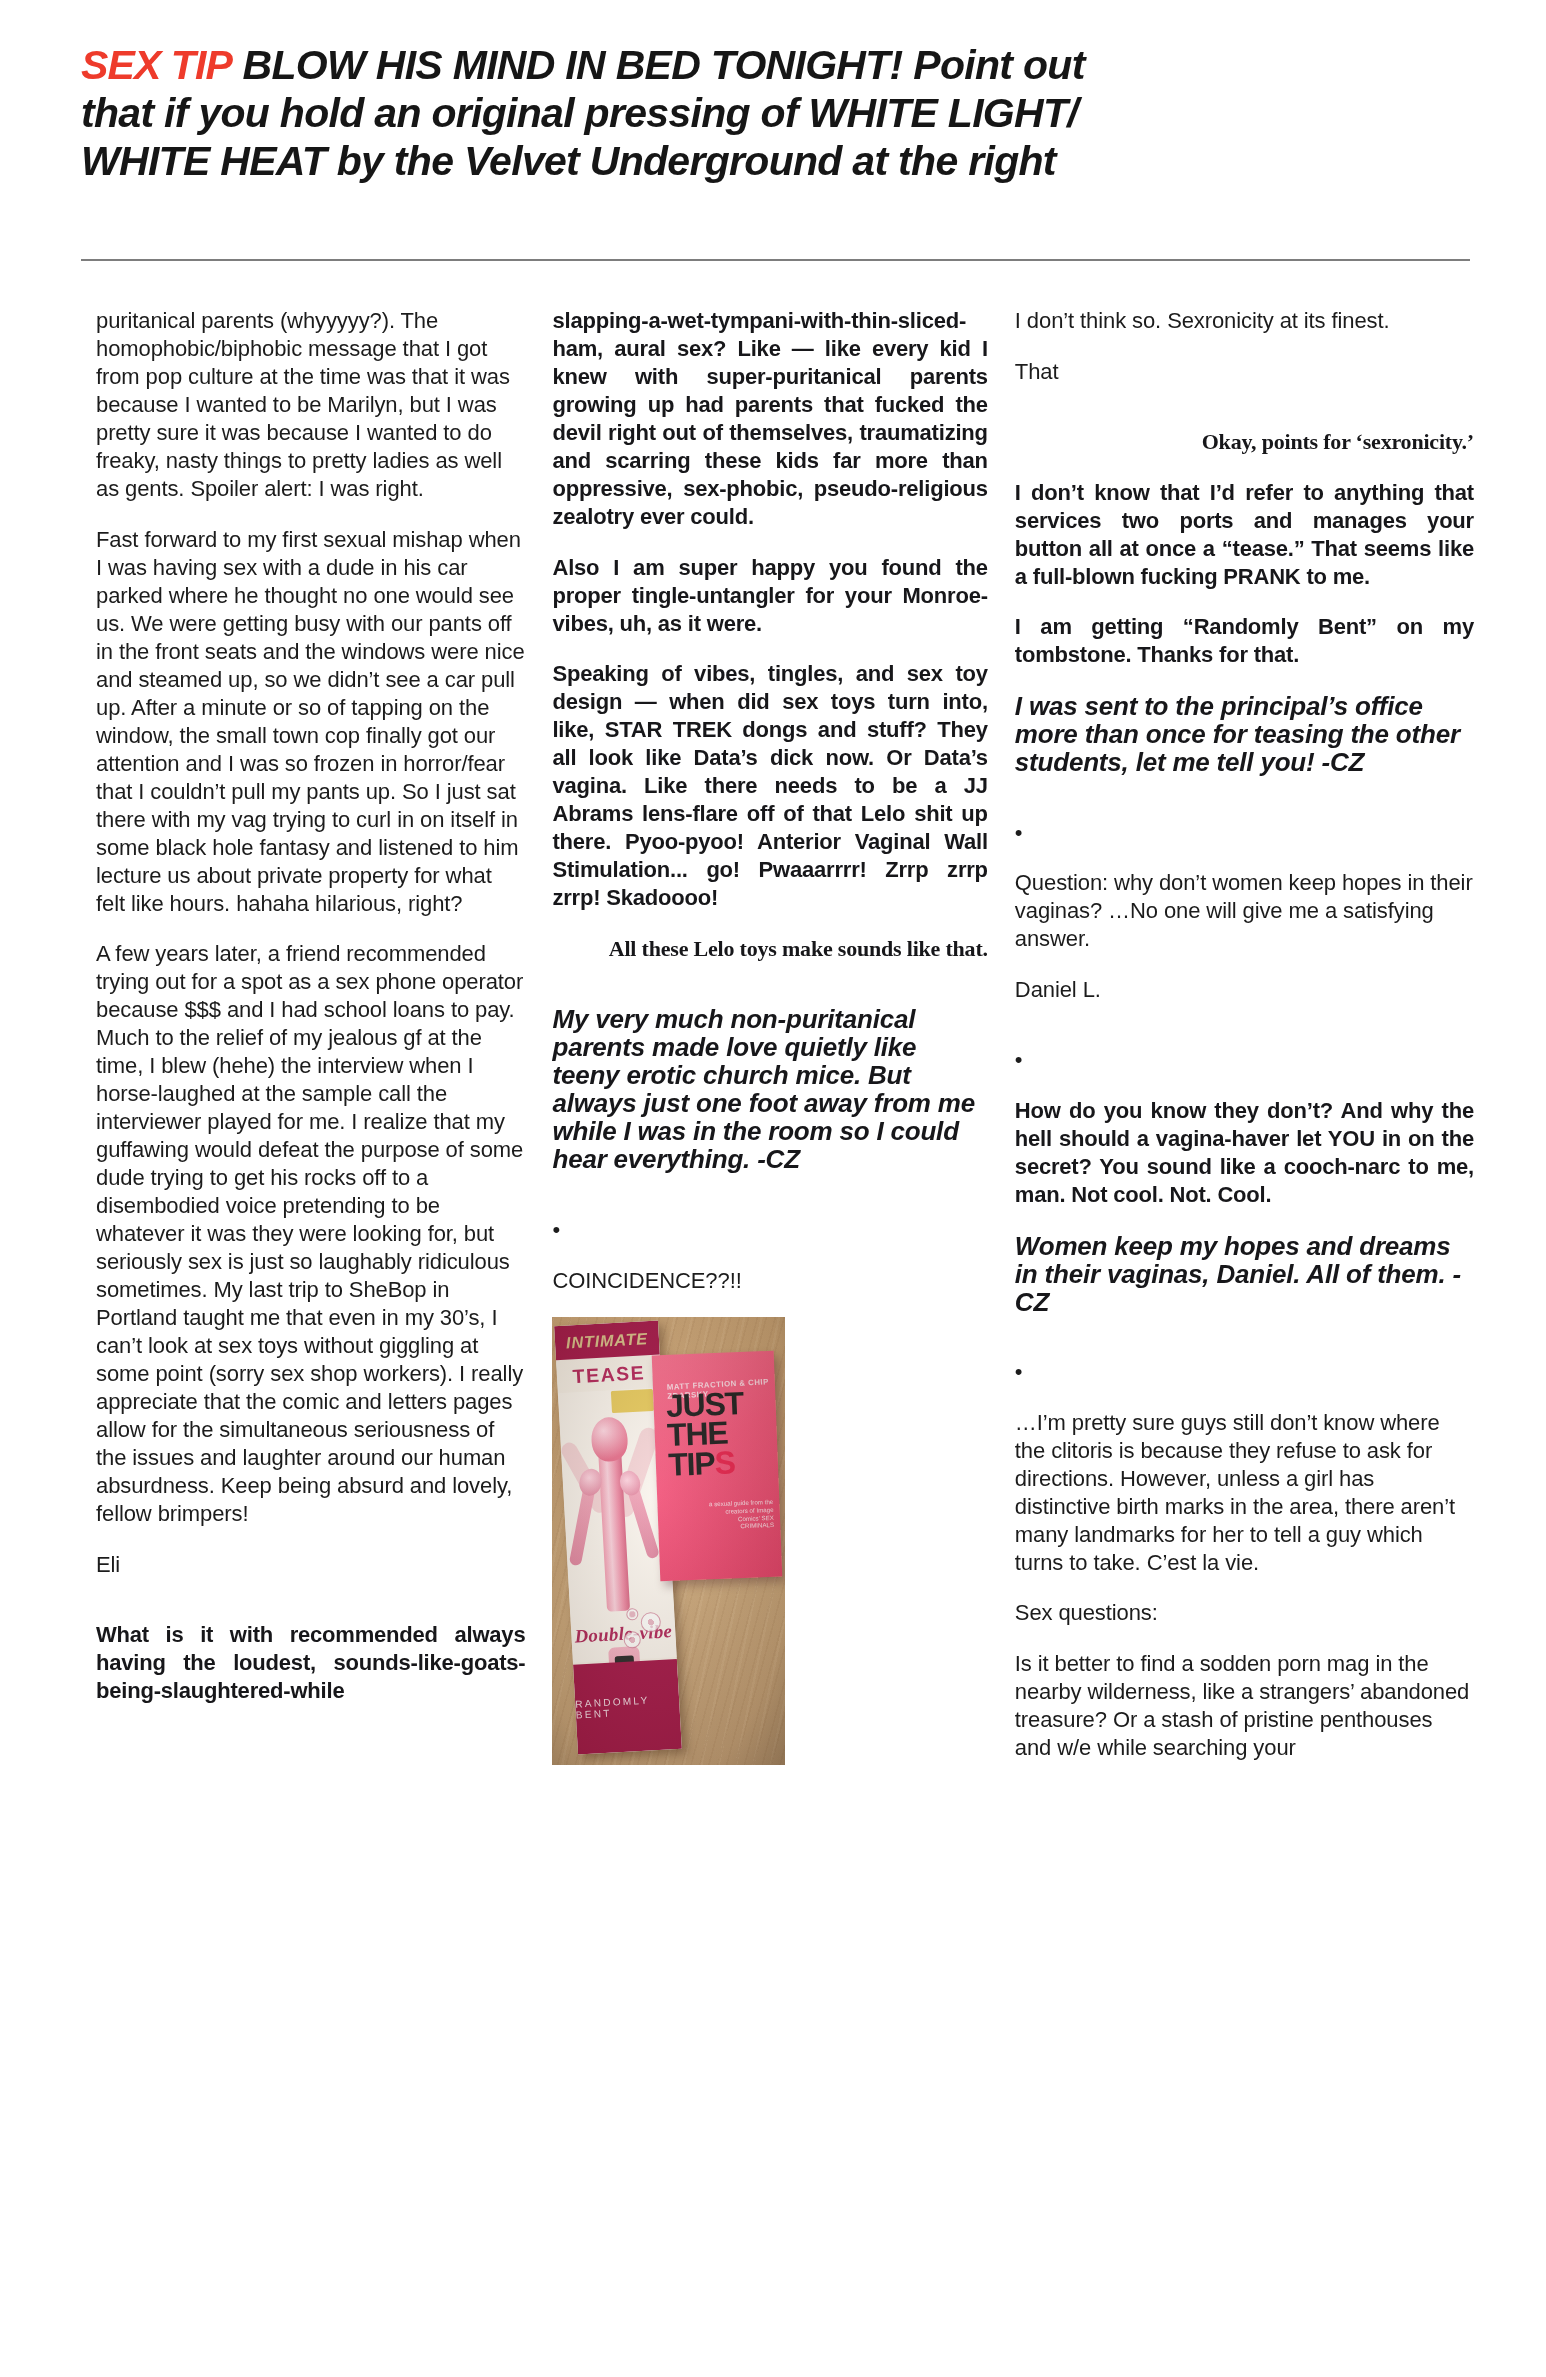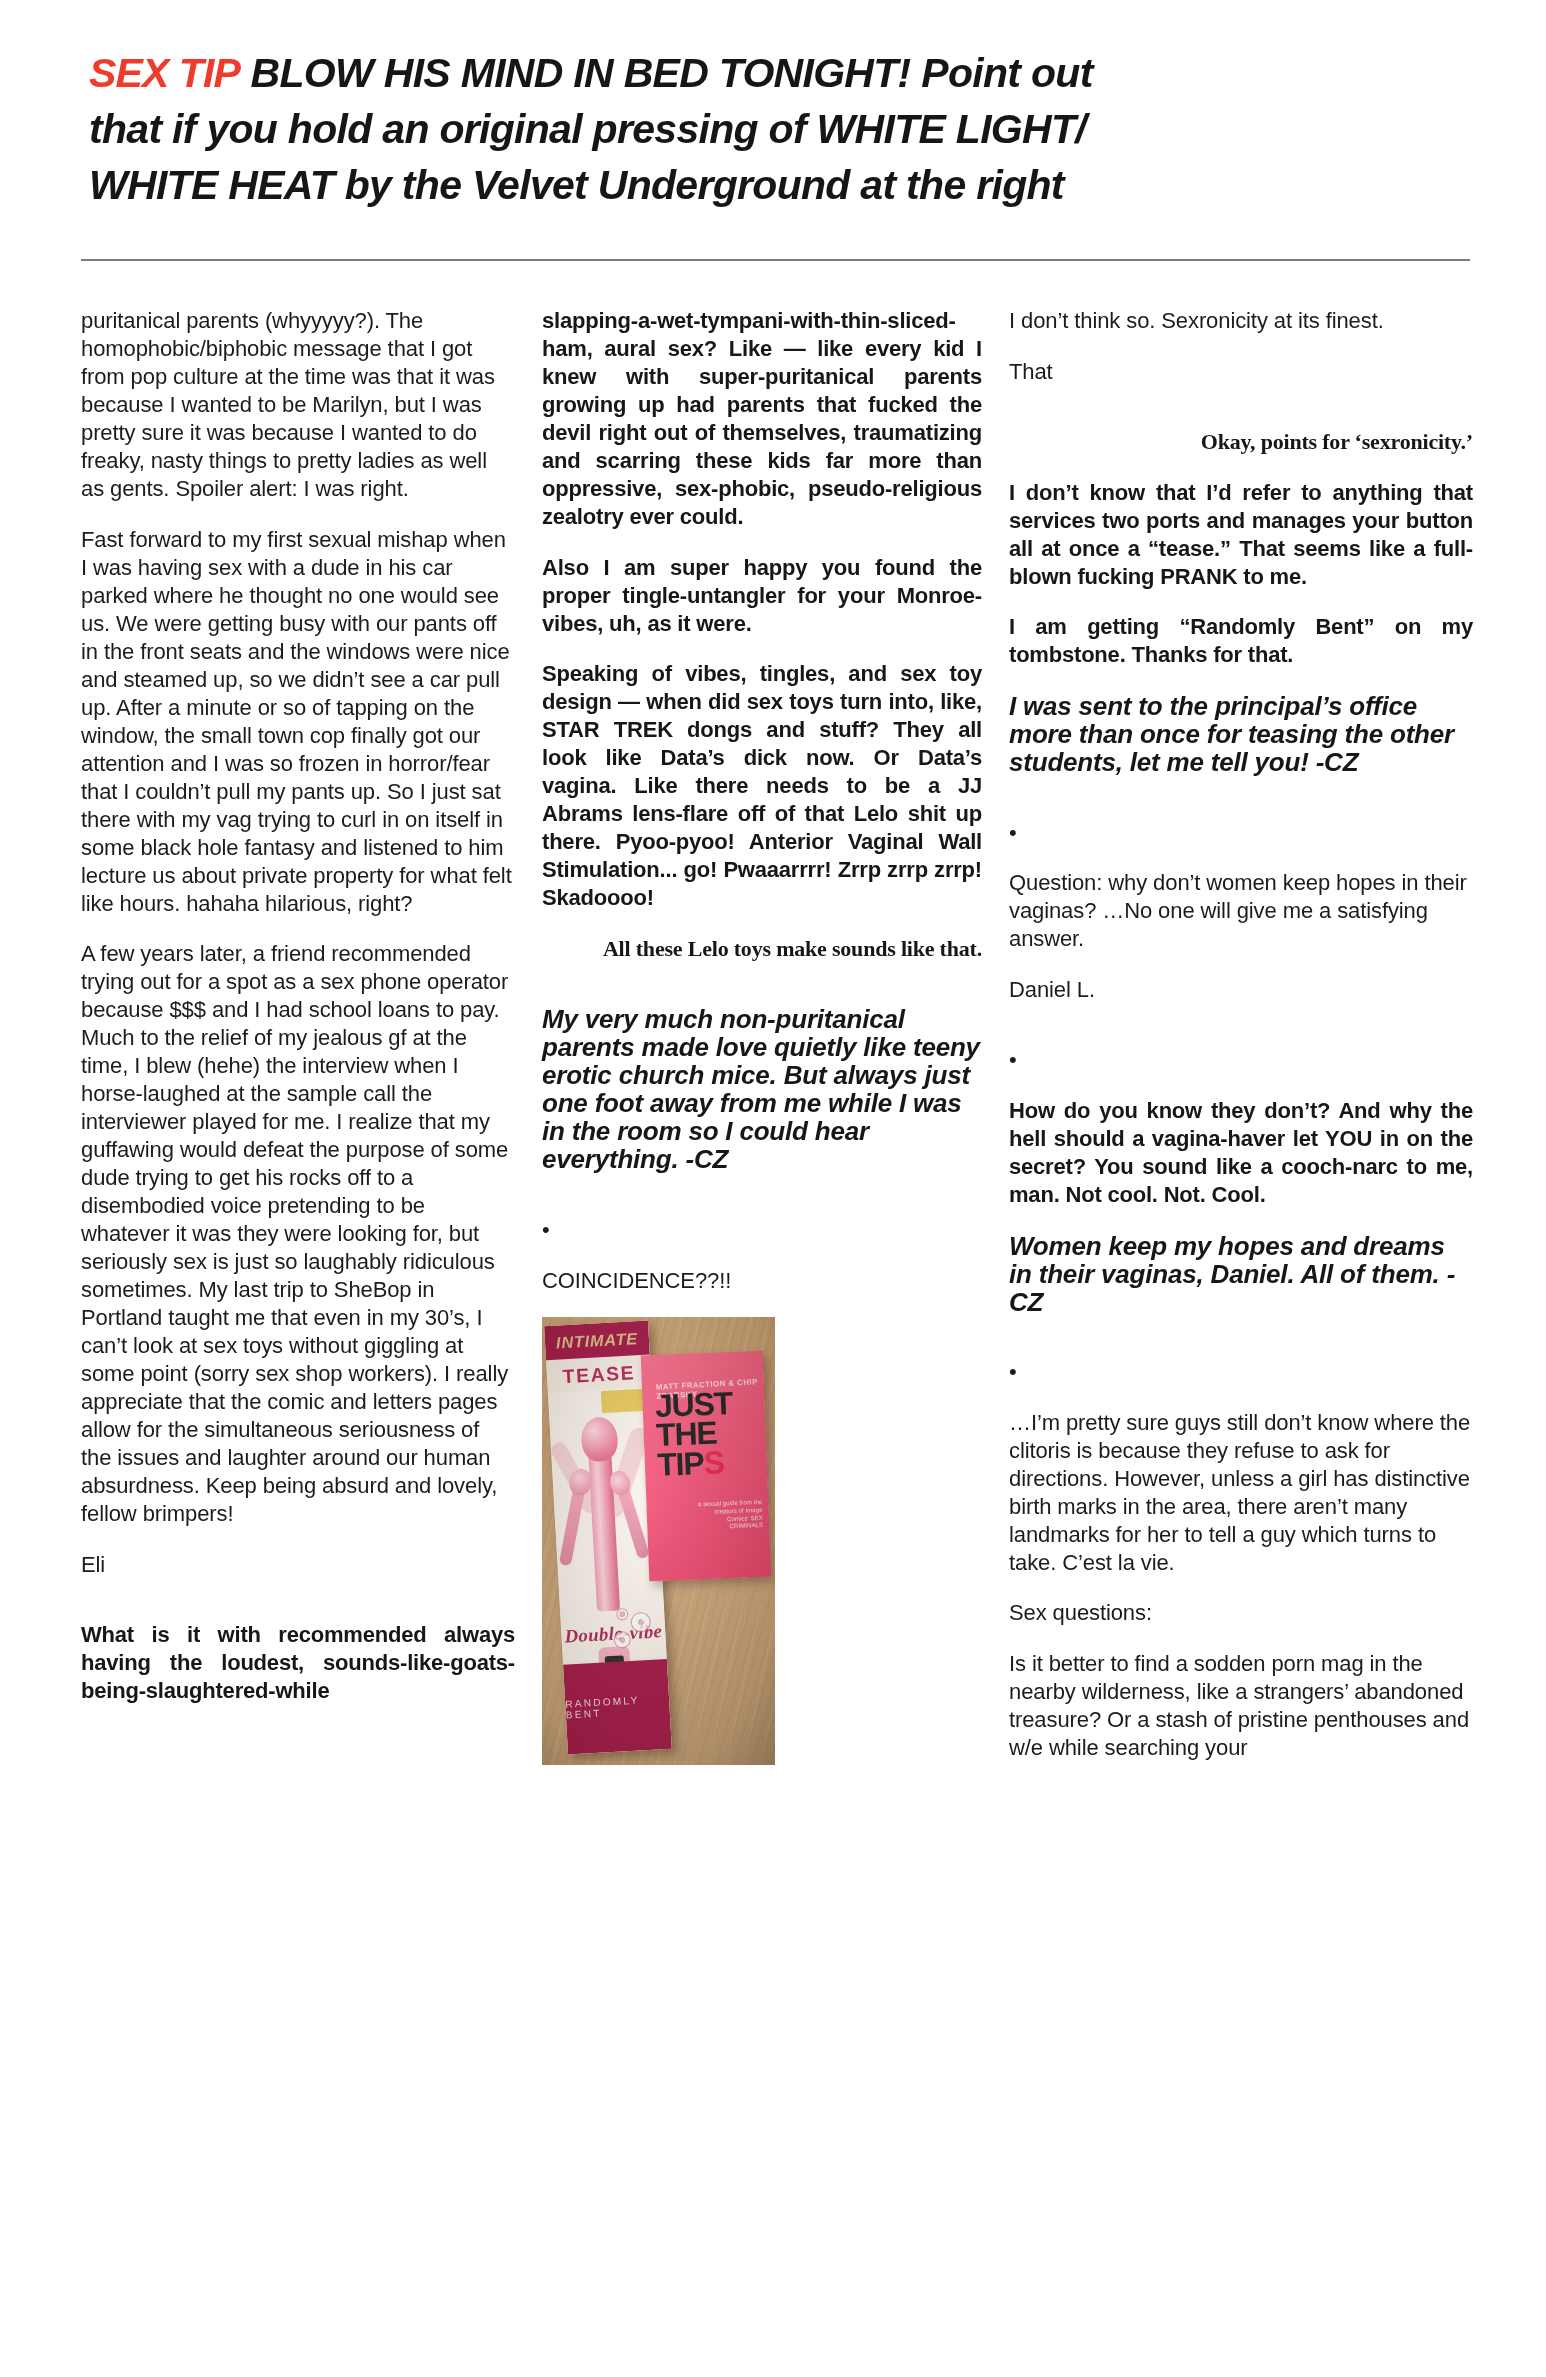--- a/index.html
+++ b/index.html
@@ -33,21 +33,21 @@
     width: 1393px;
   }
   .masthead-line {
     font-family: "Liberation Sans", sans-serif;
     font-weight: bold;
     font-style: italic;
     font-size: 41px;
     line-height: 1.17;
     letter-spacing: -0.7px;
     color: #161616;
-    margin: 8px;
+    margin: 0;
     white-space: nowrap;
   }
   .sextip {
     color: #ee3b2b;
     font-weight: bold;
     font-style: italic;
     letter-spacing: -0.9px;
   }
   .rule {
     position: absolute;
@@ -63,21 +63,21 @@
     position: absolute;
     left: 81px;
     top: 307px;
     width: 1393px;
     display: flex;
     gap: 0px;
   }
   .col {
     box-sizing: border-box;
   }
-  .col-1 { width: 461px; padding-right: 27px; }
+  .col-1 { width: 461px; padding-right: 27px; margin-left: 15px; }
   .col-2 { width: 467px; padding-right: 27px; }
   .col-3 { width: 464px; padding-right: 0px; }
 
   p {
     margin: 0 0 22.6px 0;
   }
   p:last-child { margin-bottom: 0; }
 
   
   .reg {

